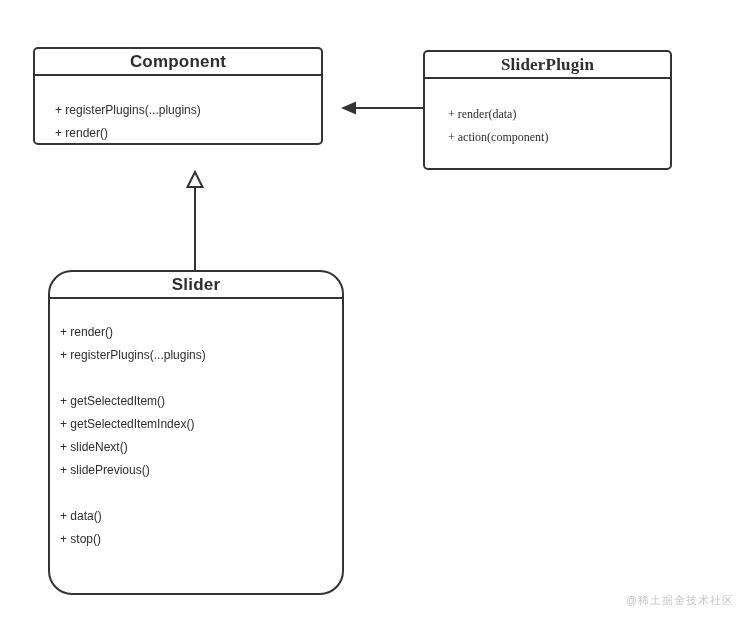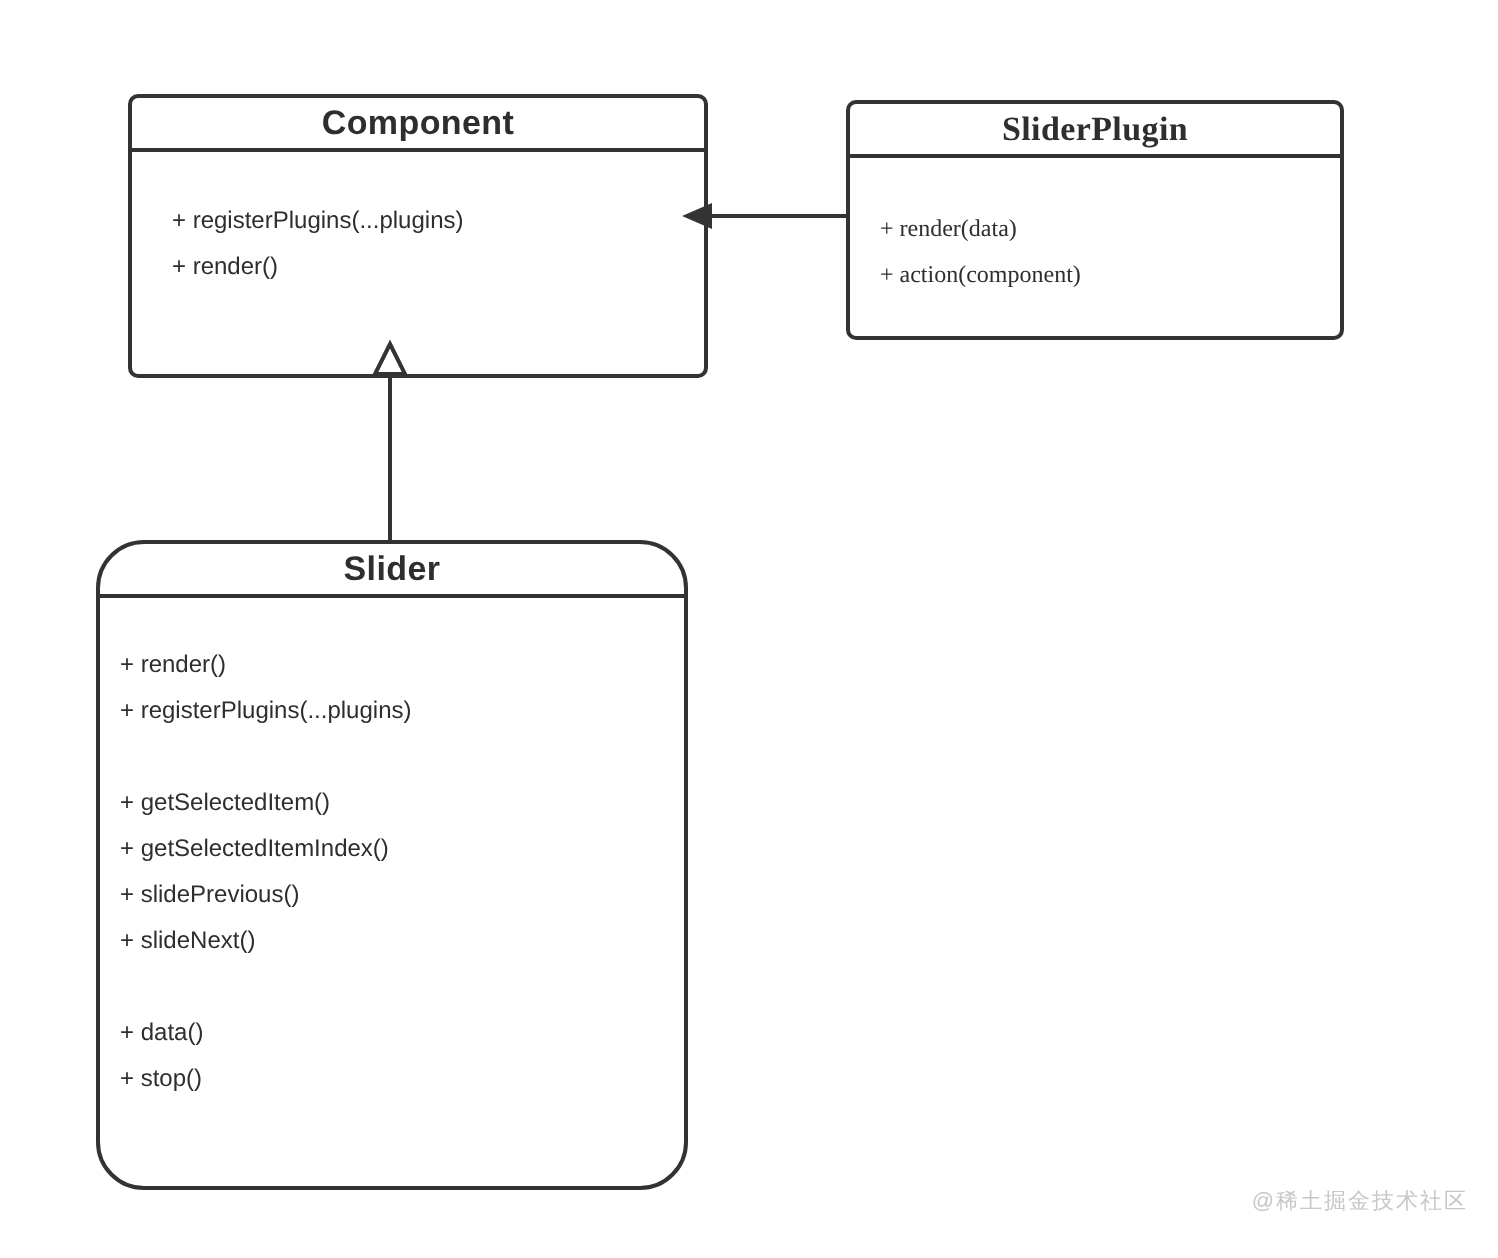--- a/index.html
+++ b/index.html
@@ -39,25 +39,25 @@
   .class-body {
     font-size: 12px;
     color: #2e2e2e;
   }
   .m-line {
     min-height: 23px;
     line-height: 23px;
     white-space: nowrap;
   }
   
-  #box-component { left: 64px; top: 47px; width: 290px; height: 142px; }
+  #box-component { left: 33px; top: 47px; width: 290px; height: 98px; }
   #box-component .class-body { padding: 23px 8px 0 20px; }
 
   #box-sliderplugin { left: 423px; top: 50px; width: 249px; height: 120px; font-family: Liberation Serif, serif; }
-  #box-sliderplugin .class-body { padding: 24px 8px 0 15px; }
+  #box-sliderplugin .class-body { padding: 24px 8px 0 0; margin-left: 23px; }
 
   #box-slider { left: 48px; top: 270px; width: 296px; height: 325px; border-radius: 24px; }
   #box-slider .class-body { padding: 22px 8px 0 10px; }
 
   .arrows {
     position: absolute;
     left: 0; top: 0;
     width: 749px;
     height: 629px;
     pointer-events: none;
@@ -94,22 +94,22 @@
   </div>
 
   <div class="class-box" id="box-slider">
     <div class="class-title">Slider</div>
     <div class="class-body">
       <div class="m-line">+ render()</div>
       <div class="m-line">+ registerPlugins(...plugins)</div>
       <div class="m-line"></div>
       <div class="m-line">+ getSelectedItem()</div>
       <div class="m-line">+ getSelectedItemIndex()</div>
+      <div class="m-line">+ slideNext()</div>
       <div class="m-line">+ slidePrevious()</div>
-      <div class="m-line">+ slideNext()</div>
       <div class="m-line"></div>
       <div class="m-line">+ data()</div>
       <div class="m-line">+ stop()</div>
     </div>
   </div>
 
   <svg class="arrows" viewBox="0 0 749 629" xmlns="http://www.w3.org/2000/svg">
 
     <g>
       <line x1="423" y1="108" x2="355" y2="108" stroke="#333333" stroke-width="2"></line>

